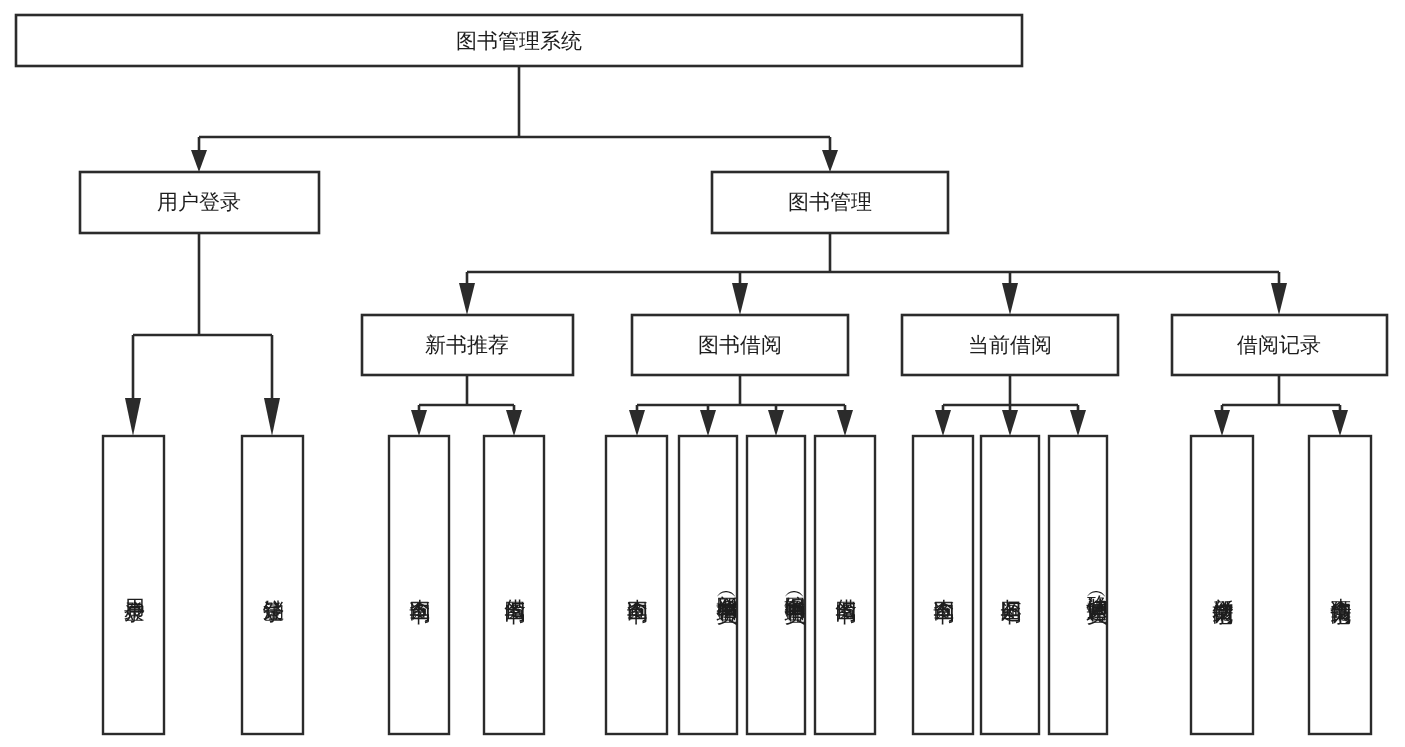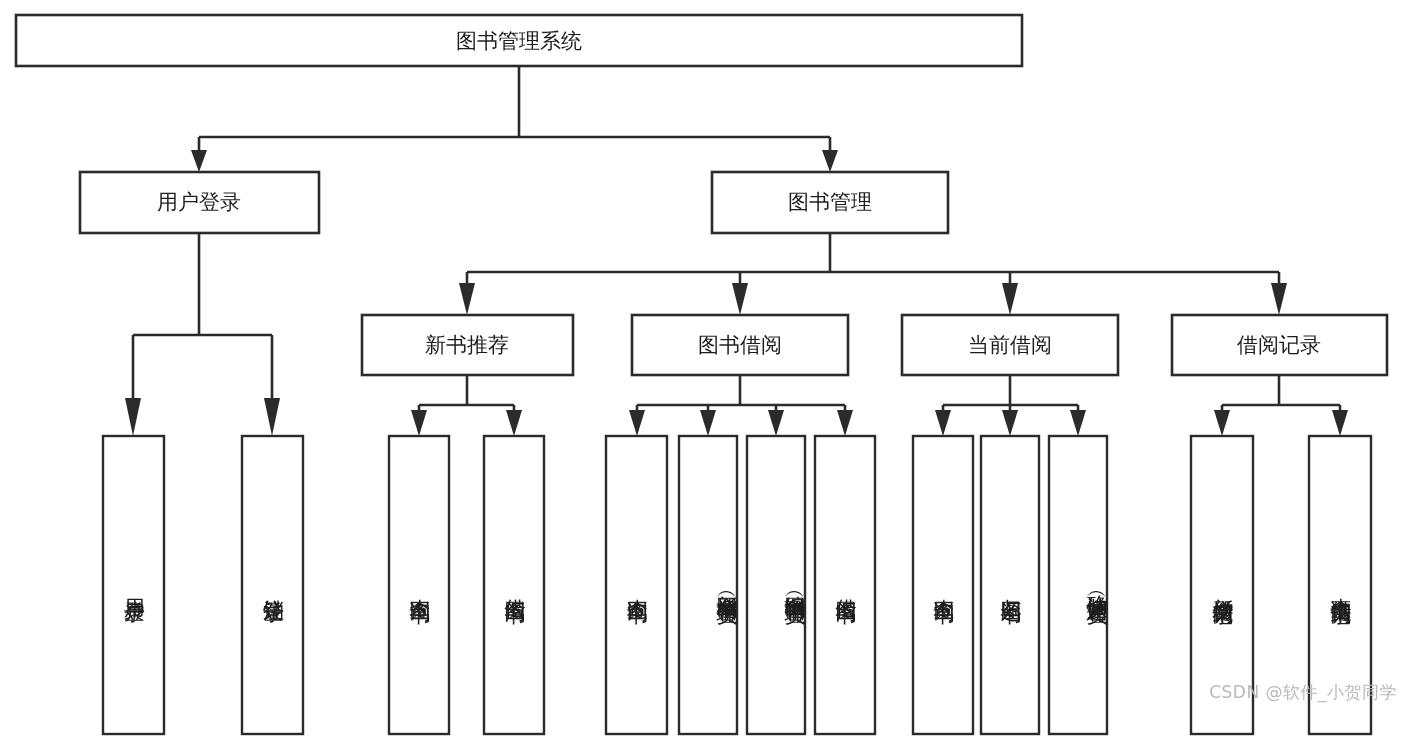--- a/index.html
+++ b/index.html
@@ -205,14 +205,13 @@
   <div class="node-label-v" style="left:747px; top:440px; width:58px; height:290px; align-items:flex-start;">编辑图书（管理员）</div>
   <div class="node-label-v" style="left:815px; top:436px; width:60px; height:298px;">借阅图书</div>
 
   <div class="node-label-v" style="left:913px; top:436px; width:60px; height:298px;">查询图书</div>
   <div class="node-label-v" style="left:981px; top:436px; width:58px; height:298px;">归还图书</div>
   <div class="node-label-v" style="left:1049px; top:440px; width:58px; height:290px; align-items:flex-start;">确认归还（管理员）</div>
 
   <div class="node-label-v" style="left:1191px; top:436px; width:62px; height:298px;">新增借阅记录</div>
   <div class="node-label-v" style="left:1309px; top:436px; width:62px; height:298px;">查询借阅记录</div>
 
-  <div class="watermark">CSDN @软件_小贺同学</div>
 </div>
 
 </body></html>

